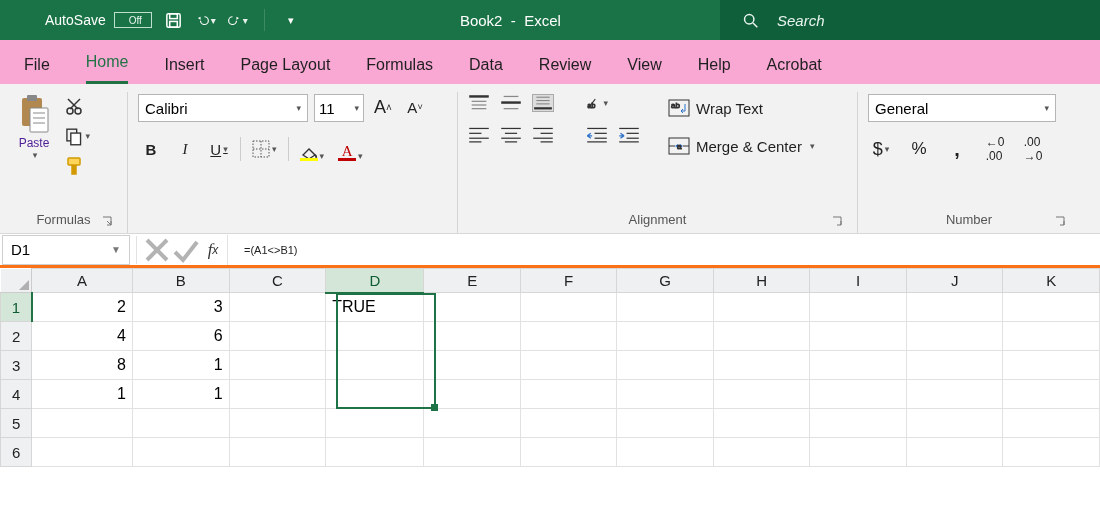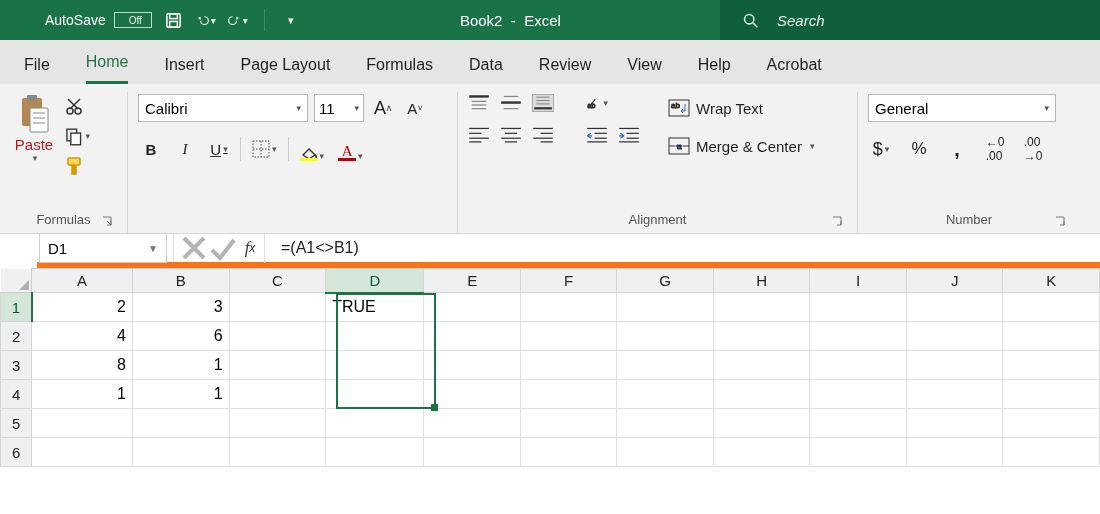--- a/index.html
+++ b/index.html
@@ -14,40 +14,40 @@
   .toggle .label { font-size: 10px; margin-left: 4px; color: #e8f4ee; }
   .ticon { width: 20px; height: 20px; display: inline-flex; align-items: center; justify-content: center; }
   .tsep { width: 1px; height: 22px; background: #3c8a63; margin: 0 4px; }
   .drop { font-size: 10px; margin-left: 2px; opacity: .9; }
 
   .titlebar .center { flex: 1; text-align: center; font-size: 15px; }
   .searchbox { width: 380px; height: 40px; background: #0f5f3a; display: flex; align-items: center; padding-left: 22px; color: #e8f4ee; font-size: 15px; font-style: italic; }
   .searchbox .sicon { margin-right: 18px; width: 17px; height: 17px; }
 
   
-  .tabs { height: 44px; background: #e5e5e5; display: flex; align-items: flex-end; padding-left: 24px; gap: 36px; border-bottom: 0; }
+  .tabs { height: 44px; background: #f9a8d4; display: flex; align-items: flex-end; padding-left: 24px; gap: 36px; border-bottom: 0; }
   .tab { font-size: 16px; color: #1f1f1f; padding-bottom: 10px; cursor: pointer; }
   .tab.active { color: #217346; border-bottom: 3px solid #217346; font-weight: 400; }
 
   
   .ribbon { background: #f2f2f2; height: 150px; border-bottom: 1px solid #d8d8d8; display: flex; padding-top: 8px; }
   .group { border-right: 1px solid #d4d4d4; padding: 2px 10px 2px 10px; display: flex; flex-direction: column; }
   .group .tools { flex: 1; display: flex; align-items: flex-start; }
   .group .label { text-align: center; font-size: 13px; color: #555; height: 24px; display:flex; align-items:center; justify-content:center; position: relative; }
   .launcher { position: absolute; right: 2px; bottom: 2px; width: 14px; height: 14px; }
 
   
   .paste { display: flex; flex-direction: column; align-items: center; width: 48px; }
   .paste .icon { width: 34px; height: 40px; }
-  .paste .txt { font-size: 15px; color: #b91c1c; margin-top:2px; }
+  .paste .txt { font-size: 12px; color: #4c1d95; margin-top:2px; }
   .clip-side { display: flex; flex-direction: column; gap: 10px; margin-left: 6px; padding-top:2px;}
   .sm { width: 26px; height: 20px; display: flex; align-items:center; }
 
   
-  .font .row1 { display:flex; gap:6px; align-items:center; }
+  .font .row1 { display:flex; gap:6px; }
   .fontbox { width:170px; height:28px; background:#fff; border:1px solid #b5b5b5; display:flex; align-items:center; padding:0 6px; font-size:15px; justify-content: space-between; }
   .sizebox { width:50px; height:28px; background:#fff; border:1px solid #b5b5b5; display:flex; align-items:center; padding:0 4px; font-size:15px; justify-content: space-between;}
   .rbtn { min-width:26px; height:26px; display:inline-flex; align-items:center; justify-content:center; font-size:15px; color:#222; border:1px solid transparent; padding:0 2px;}
   .font .row2 { display:flex; gap:8px; align-items:center; margin-top:14px;}
   .splitline{ display:inline-flex; align-items:flex-end;}
   .dd{font-size:9px; color:#555; margin-left:2px;}
   .colorbar{width:18px;height:3px; margin-top:-2px;}
 
   
   .alignment .row1, .alignment .row2 { display:flex; gap:10px; align-items:center; }
@@ -56,27 +56,27 @@
   .align-col1{display:flex;flex-direction:column;}
   .align-col2{margin-left:24px;}
   .wrapbtn, .mergebtn{display:flex;align-items:center;gap:6px; height:28px;font-size:15px;color:#1f1f1f; padding:0 4px;}
 
   
   .number .row1 { }
   .numbox{width:188px;height:28px;background:#fff;border:1px solid #b5b5b5;display:flex;align-items:center;padding:0 6px;font-size:15px; justify-content:space-between;}
   .number .row2{display:flex; gap:12px; align-items:center;margin-top:14px;}
 
   
-  .fbar{height:34px;border-bottom:6px solid #f97316;display:flex;align-items:center;background:#fff;margin-left:37px;}
+  .fbar{height:34px;border-bottom:3px solid #f97316;display:flex;align-items:center;background:#fff;}
   .namebox{width:128px;height:30px;border:1px solid #cfcfcf;display:flex;align-items:center;justify-content:space-between;padding:0 8px;font-size:15px;margin-left:2px;}
   .namebox .ddl{font-size:10px;color:#777;}
   .fsep{width:1px;height:28px;background:#e2e2e2;margin:0 6px;}
   .fbtn{width:28px;height:28px;display:flex;align-items:center;justify-content:center;color:#a9a9a9;}
   .fx{font-style:italic;font-family:"Times New Roman",serif;font-size:17px;color:#333;}
-  .formula{flex:1;padding-left:16px;font-size:16px;color:#222;border-left:1px solid #e2e2e2;height:30px;display:flex;align-items:center;}
+  .formula{flex:1;padding-left:16px;font-size:11px;color:#222;border-left:1px solid #e2e2e2;height:30px;display:flex;align-items:center;}
 
   
   .sheet{position:relative;}
   table.grid{border-collapse:collapse;table-layout:fixed;}
   .corner{width:32px;height:24px;background:#eef0f1;border-right:1px solid #ccc;border-bottom:1px solid #ccc;position:relative;}
   .corner::after{content:"";position:absolute;right:2px;bottom:2px;width:0;height:0;border-left:10px solid transparent;border-bottom:10px solid #b0b0b0;}
   th.colh{background:#eef0f1;border:1px solid #d6d6d6;font-weight:normal;font-size:15px;height:24px;color:#222;}
   th.colh.sel{background:#d4e6d8;border-bottom:2px solid #217346;color:#0d5c31;}
   th.rowh{background:#eef0f1;border:1px solid #d6d6d6;font-weight:normal;font-size:15px;width:32px;color:#222;}
   th.rowh.sel{background:#d4e6d8;border-right:2px solid #217346;color:#0d5c31;}

